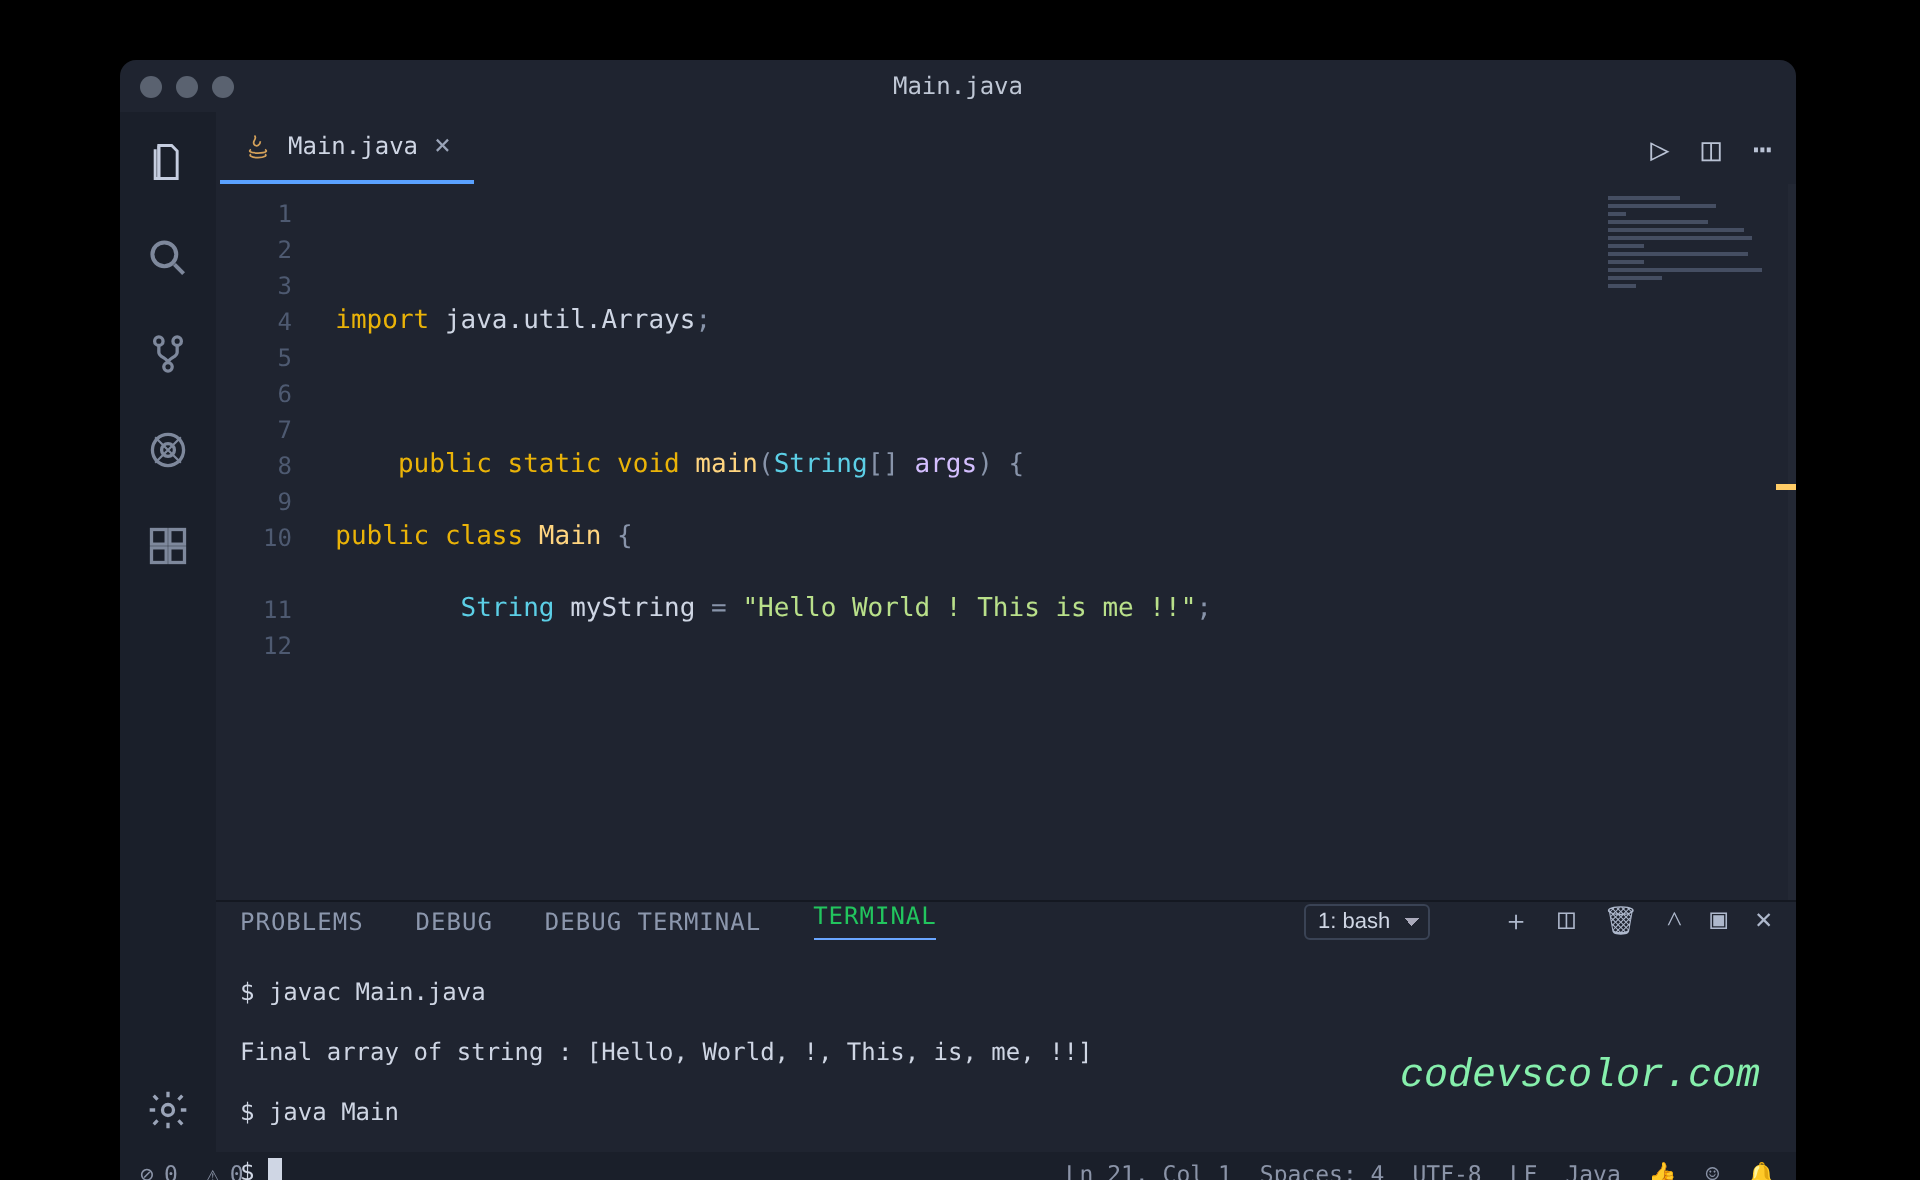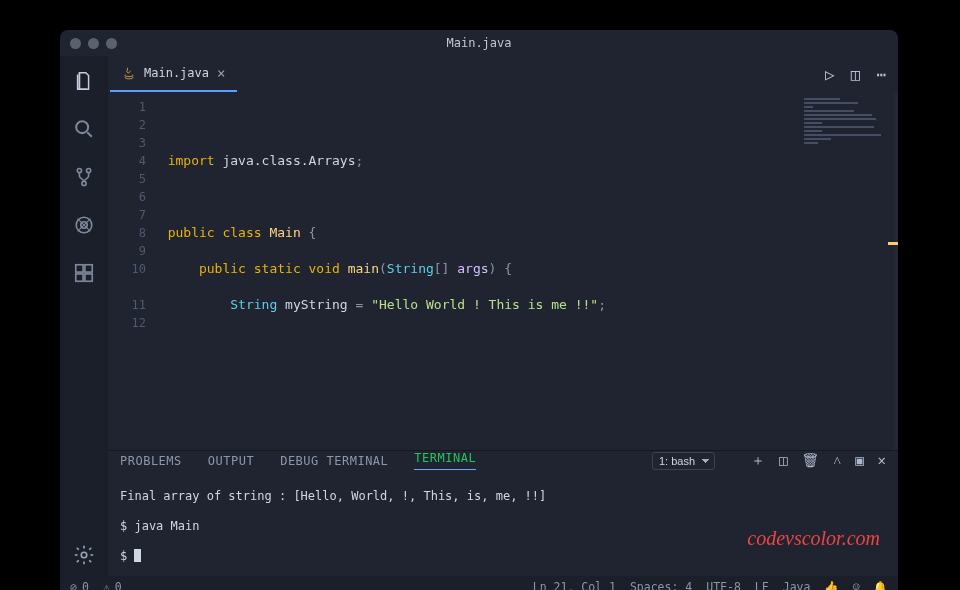--- a/index.html
+++ b/index.html
@@ -63,22 +63,22 @@
     background:#1f2430; border:1px solid #3a4355; color:#cfd6e4; font-size:11px;
     padding:2px 18px 2px 6px; border-radius:3px; -webkit-appearance:none; appearance:none;
     background-image:linear-gradient(45deg,transparent 50%,#aab 50%),linear-gradient(135deg,#aab 50%,transparent 50%);
     background-position:right 8px center,right 4px center; background-size:4px 4px,4px 4px; background-repeat:no-repeat;
   }
   .ptabs .picons { display:flex; gap:14px; color:#aeb8cc; margin-left:10px; font-size:14px; }
   .ptabs .picons span { cursor:pointer; }
   .term { flex:1; padding:4px 12px 2px; font-size:12px; line-height:15px; color:#cfd6e4; white-space:pre; }
   .term .cursor { display:inline-block; width:7px; height:13px; background:#cfd6e4; vertical-align:-2px; }
   .watermark {
-    position:absolute; right:18px; bottom:26px; color:#ef4444;
-    font-family:Liberation Serif, serif; font-size:20px; font-style:italic;
+    position:absolute; right:18px; bottom:26px; color:#86efac;
+    font-family:Liberation Mono, monospace; font-size:20px; font-style:italic;
   }
   
   .status {
     height:22px; background:#1a1f2a; display:flex; align-items:center;
     padding:0 10px; gap:14px; font-size:11.5px; color:#8b94a8;
   }
   .status .grp { display:flex; align-items:center; gap:5px; cursor:pointer; }
   .status .spacer { flex:1; }
 </style>
 </head>
@@ -170,24 +170,24 @@
           <div>7</div>
           <div>8</div>
           <div>9</div>
           <div>10</div>
           <div></div>
           <div>11</div>
           <div>12</div>
         </div>
         <div class="code">
 <div> </div>
-<div>  <span class="tok-key">import</span><span> java.class.Arrays</span><span class="tok-punc">;</span></div>
+<div>  <span class="tok-key">import</span><span> java.util.Arrays</span><span class="tok-punc">;</span></div>
 <div> </div>
+<div>      <span class="tok-key">public static void</span><span class="tok-fn"> main</span><span class="tok-punc">(</span><span class="tok-type">String</span><span class="tok-punc">[]</span><span class="tok-param"> args</span><span class="tok-punc">)</span><span class="tok-punc"> {</span></div>
 <div>  <span class="tok-key">public</span><span class="tok-key"> class</span><span class="tok-name"> Main</span><span class="tok-punc"> {</span></div>
-<div>      <span class="tok-key">public static void</span><span class="tok-fn"> main</span><span class="tok-punc">(</span><span class="tok-type">String</span><span class="tok-punc">[]</span><span class="tok-param"> args</span><span class="tok-punc">)</span><span class="tok-punc"> {</span></div>
 <div>          <span class="tok-type">String</span><span> myString</span><span class="tok-punc"> = </span><span class="tok-str">"Hello World ! This is me !!"</span><span class="tok-punc">;</span></div>
 <div> </div>
 
 
 
 
 
 
         </div>
         <div class="minimap">
@@ -204,37 +204,38 @@
             <i style="width:30%"></i>
             <i style="width:15%"></i>
         </div>
         <div class="scroll-edge"></div>
         <div class="scroll-marker"></div>
       </div>
 
       <div class="panel">
         <div class="ptabs">
           <span class="ptab">PROBLEMS</span>
-          <span class="ptab">OUTPUT</span>
+          <span class="ptab">DEBUG</span>
           <span class="ptab">DEBUG TERMINAL</span>
           <span class="ptab active">TERMINAL</span>
           <span class="grow"></span>
           <select>
             <option>1: bash</option>
           </select>
           <div class="picons">
             <span>＋</span>
             <span>◫</span>
             <span>🗑</span>
             <span>˄</span>
             <span>▣</span>
             <span>✕</span>
           </div>
         </div>
         <div class="term">
+<div>$ javac Main.java</div>
 <div>Final array of string : [Hello, World, !, This, is, me, !!]</div>
 <div>$ java Main</div>
 <div><span>$ </span><span class="cursor"></span></div>
         </div>
       </div>
 
       <div class="watermark">codevscolor.com</div>
     </div>
   </div>
 

